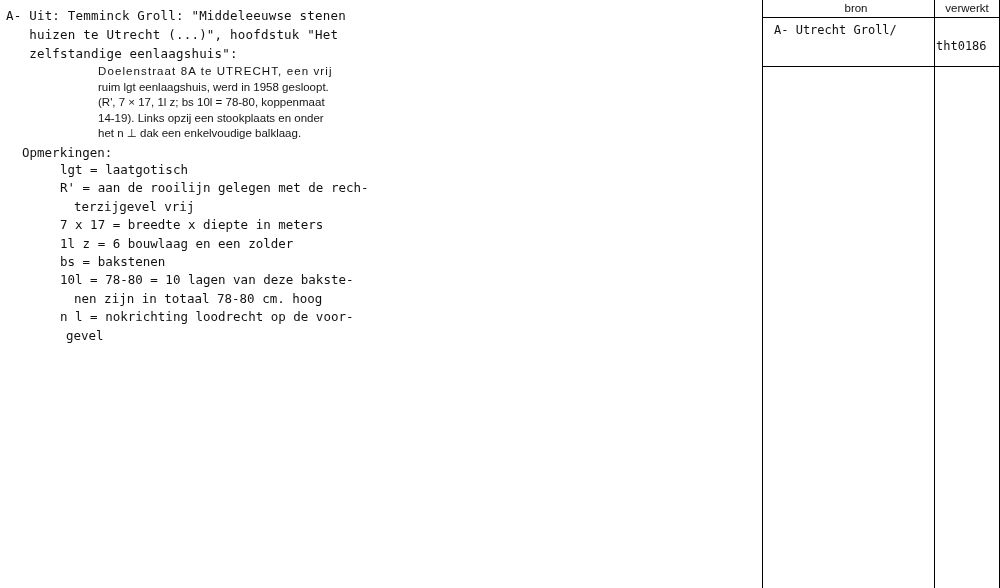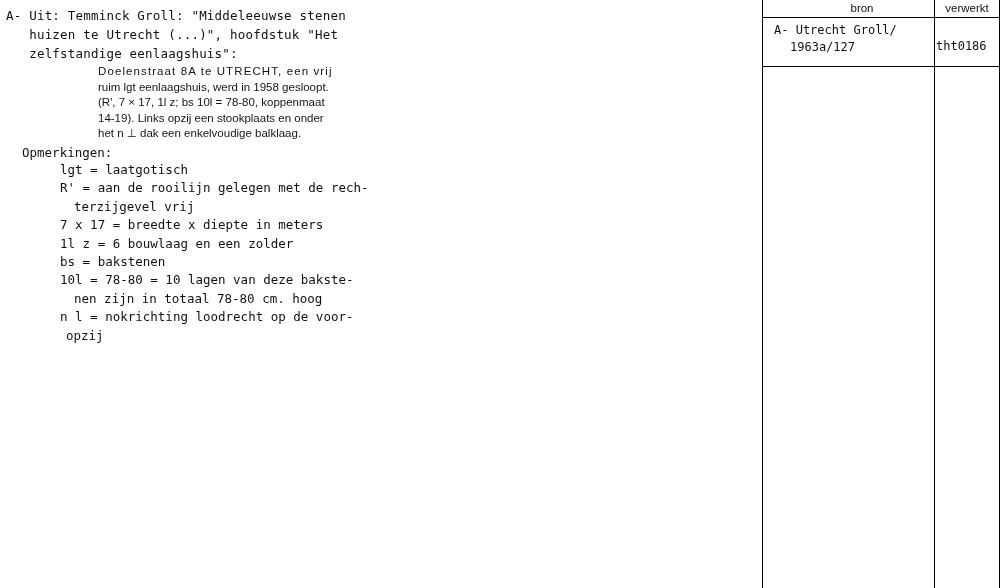--- a/index.html
+++ b/index.html
@@ -115,21 +115,21 @@
 
   .th {
     position: absolute;
     top: 1px;
     font-family: "Liberation Sans", sans-serif;
     font-size: 11.5px;
     line-height: 15px;
     color: #111;
     text-align: center;
   }
-  .th.bron { left: 14px; width: 172px; }
+  .th.bron { left: 8px; width: 172px; }
   .th.verwerkt { left: 173px; width: 64px; }
 
   .cell-bron {
     position: absolute;
     left: 12px;
     top: 22px;
     width: 158px;
     font-family: "DejaVu Sans Mono", monospace;
     font-size: 12px;
     line-height: 17px;
@@ -172,33 +172,33 @@
     <div class="notes-list">
       <span class="nline indent1">lgt = laatgotisch</span>
       <span class="nline indent1">R' = aan de rooilijn gelegen met de rech-</span>
       <span class="nline indent2">terzijgevel vrij</span>
       <span class="nline indent1">7 x 17 = breedte x diepte in meters</span>
       <span class="nline indent1">1l z = 6 bouwlaag en een zolder</span>
       <span class="nline indent1">bs = bakstenen</span>
       <span class="nline indent1">10l = 78-80 = 10 lagen van deze bakste-</span>
       <span class="nline indent2">nen zijn in totaal 78-80 cm. hoog</span>
       <span class="nline indent1">n l = nokrichting loodrecht op de voor-</span>
-      <span class="nline indent3">opzij</span>
+      <span class="nline indent3">gevel</span>
     </div>
 
   </div>
 
   <div class="table-wrap">
     <div class="vline v1"></div>
     <div class="vline v2"></div>
     <div class="vline v3"></div>
     <div class="hline h1"></div>
     <div class="hline h2"></div>
 
     <div class="th bron">bron</div>
     <div class="th verwerkt">verwerkt</div>
 
-    <div class="cell-bron"><span>A- Utrecht Groll/</span><span class="l2">1963a/127</span></div>
+    <div class="cell-bron"><span>A- Utrecht Groll/</span></div>
 
     <div class="cell-verwerkt">tht0186</div>
   </div>
 
 </div>
 
 </body></html>

